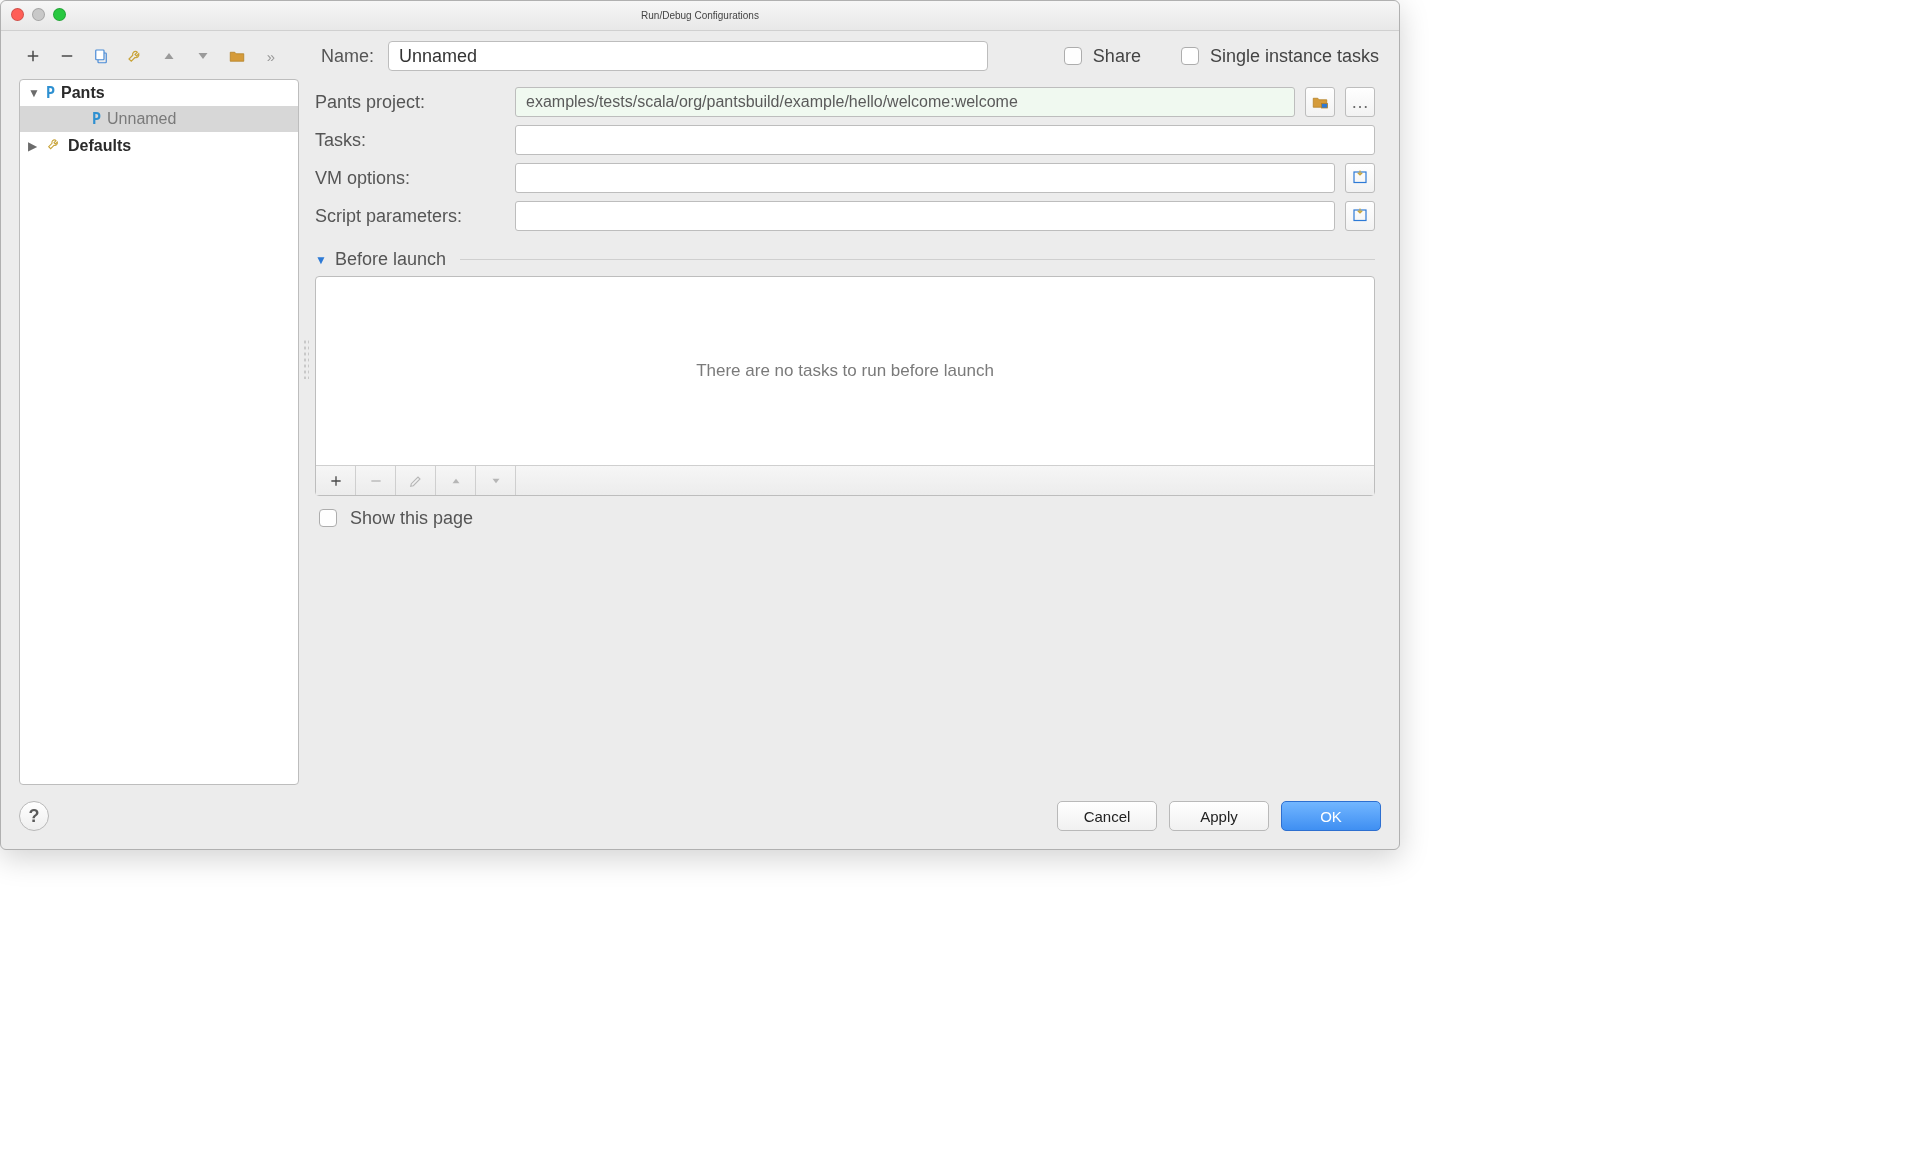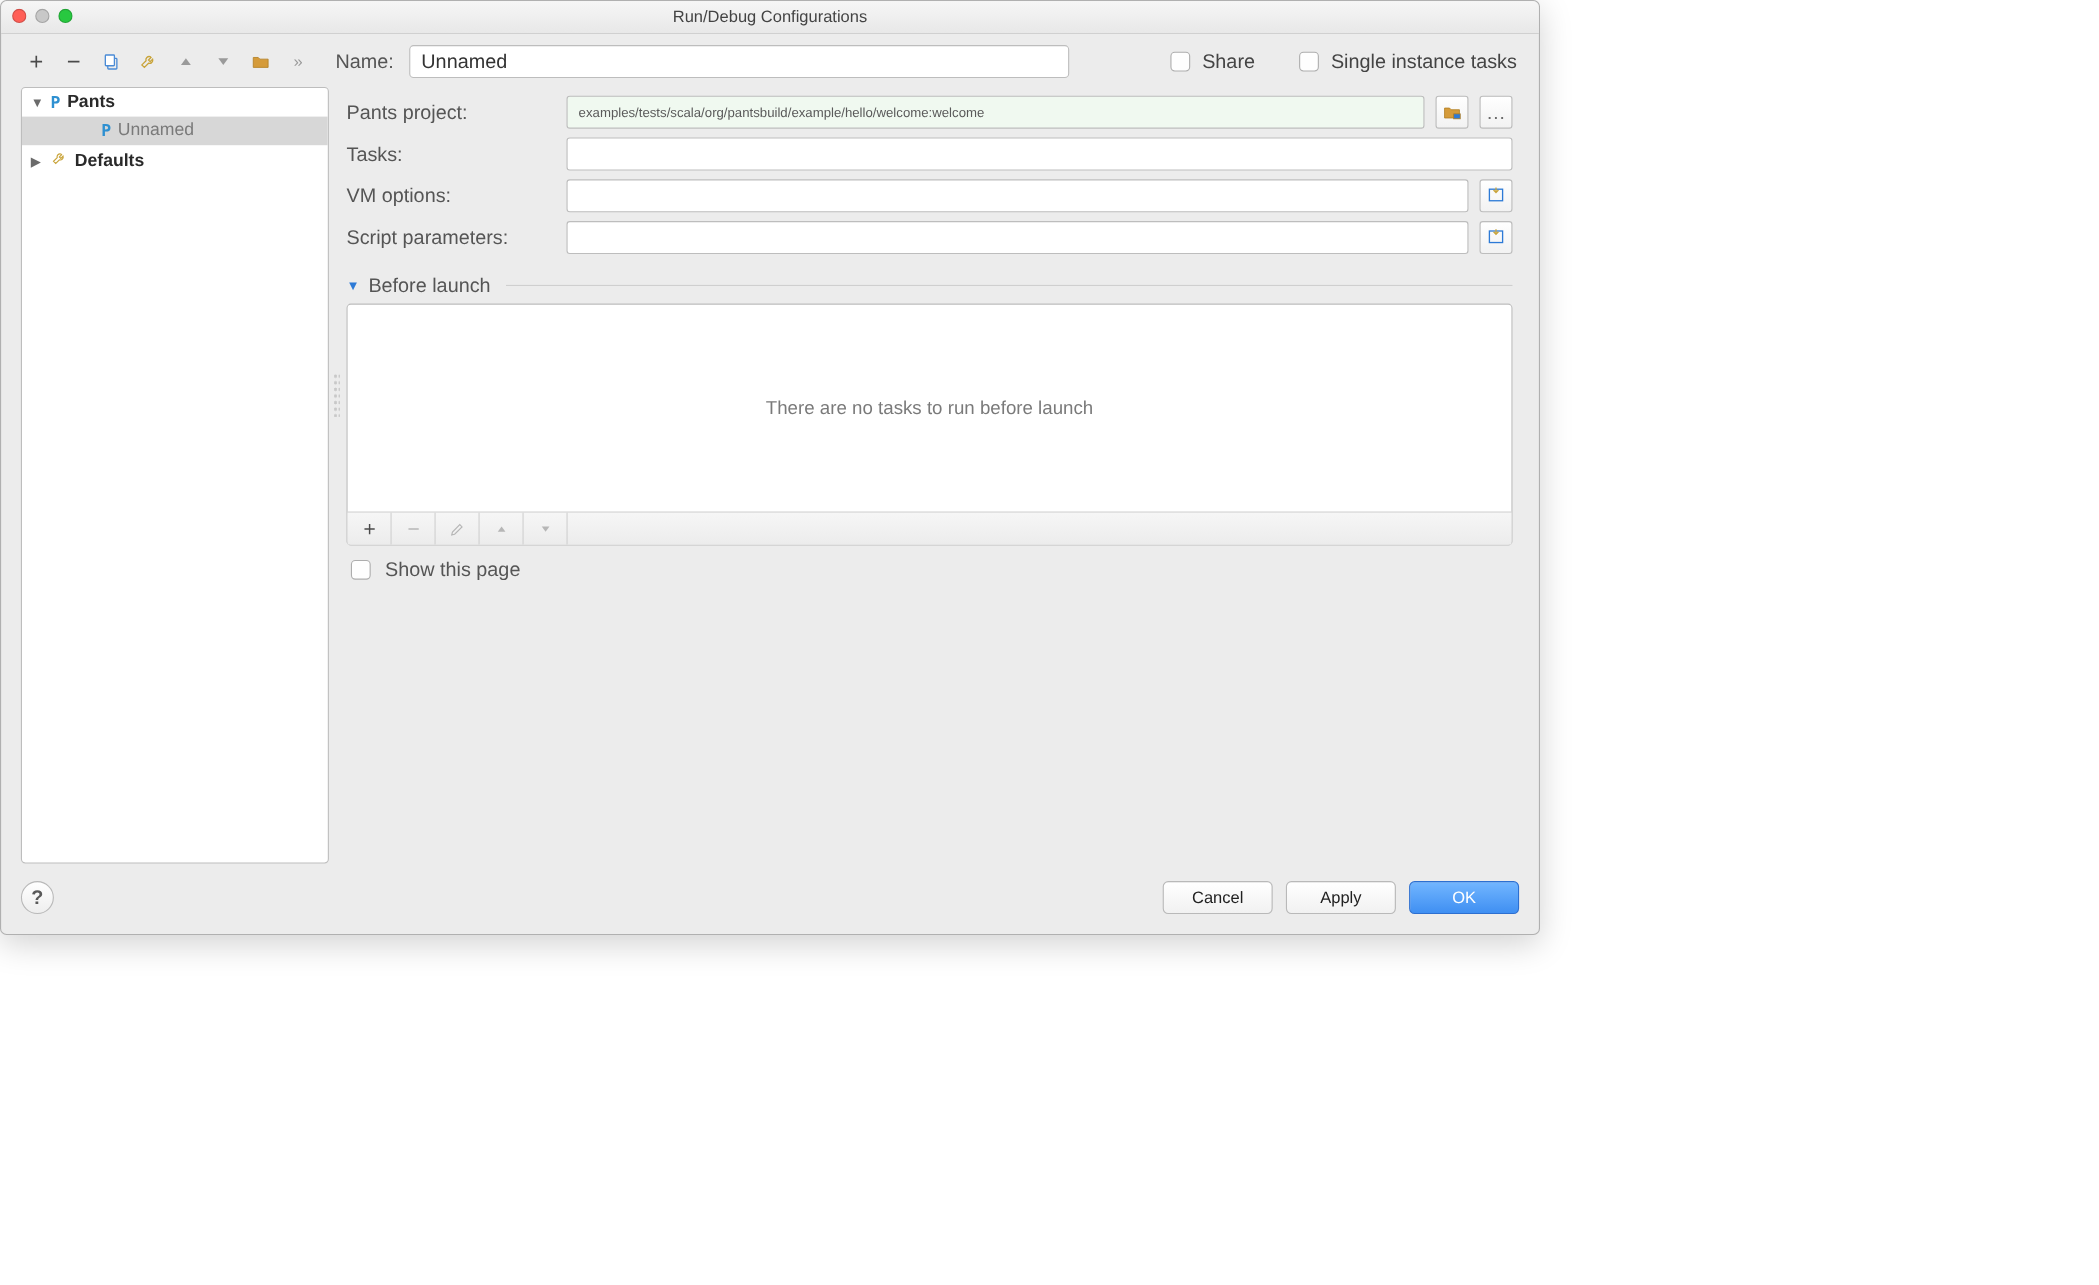--- a/index.html
+++ b/index.html
@@ -40,21 +40,21 @@
     position: absolute; left: 10px; top: 7px;
     display: flex; gap: 8px;
   }
   .traffic .dot {
     width: 13px; height: 13px; border-radius: 50%;
     border: 0.5px solid rgba(0,0,0,.18);
   }
   .dot.red { background: #ff5f57; }
   .dot.yellow { background: #c8c8c8; }
   .dot.green { background: #28c840; }
-  .title { font-size: 15px; color: #444; }
+  .title { font-size: 10px; color: #444; }
 
   .content {
     flex: 1 1 auto;
     display: flex;
     flex-direction: column;
   }
 
   .top-row {
     display: flex;
     align-items: center;
@@ -65,21 +65,21 @@
     display: flex; align-items: center; gap: 14px;
     padding: 0 4px;
   }
   .tb-icon {
     width: 20px; height: 20px;
     display: inline-flex; align-items: center; justify-content: center;
     color: #555;
   }
   .tb-icon svg { width: 18px; height: 18px; }
 
-  .name-label { margin-left: 6px; color: #555; }
+  .name-label { margin-left: 22px; color: #555; }
   .name-input {
     flex: 1 1 auto;
     height: 30px;
     border: 1px solid #bdbdbd;
     border-radius: 4px;
     background: #fff;
     padding: 2px 10px;
     font-size: 18px;
     color: #333;
     max-width: 600px;
@@ -136,21 +136,21 @@
     gap: 10px;
     margin-bottom: 8px;
   }
   .form-row label { color:#555; }
   .text-input {
     height: 30px;
     border: 1px solid #bdbdbd;
     border-radius: 3px;
     background: #fff;
     padding: 2px 10px;
-    font-size: 12px;
+    font-size: 16px;
     color: #2d2d2d;
   }
   .project-input { background: #f0f9f0; color:#5a5a5a; }
   .icon-btn {
     width: 30px; height: 30px;
     border: 1px solid #bdbdbd;
     border-radius: 3px;
     background: linear-gradient(#fff,#f2f2f2);
     display:flex; align-items:center; justify-content:center;
   }

